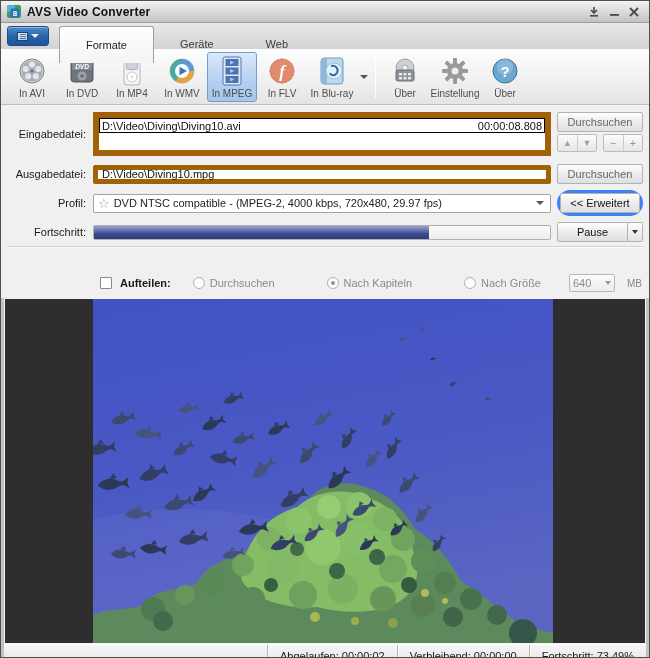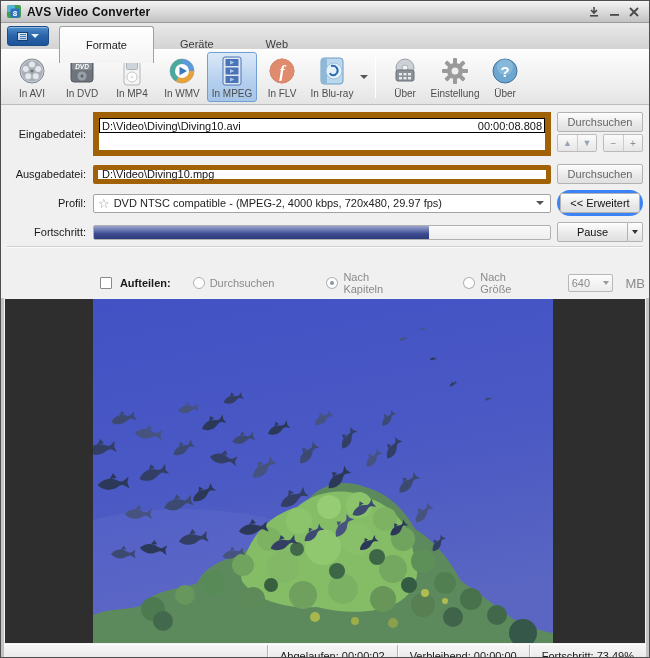--- a/index.html
+++ b/index.html
@@ -66,21 +66,21 @@
   .split-row { height:30px; display:flex; align-items:center; padding-left:95px; gap:8px;margin-top:20px; }
   .cb { width:12px; height:12px; background:#fff; border:1px solid #8a8a8a; border-radius:1px; }
   .cb-label { font-size:11px; font-weight:bold; color:#1a1a1a; margin-right:14px; }
   .ropt { display:flex; align-items:center; gap:5px; margin-right:44px; }
   .radio { width:12px; height:12px; border-radius:50%; background:#fdfdfd; border:1px solid #b0b0b0; position:relative; }
   .radio.checked::after { content:""; position:absolute; left:3px; top:3px; width:4px; height:4px; border-radius:50%; background:#8a97a6; }
   .ropt .rlabel { font-size:11px; color:#8a8a8a; }
   .size-combo { width:46px; height:18px; border:1px solid #b8b8b8; border-radius:2px; background:linear-gradient(#fcfcfc,#ececec); display:flex; align-items:center; font-size:11px; color:#8a8a8a; padding:0 3px; margin-left:-24px; }
   .size-combo .sval { flex:1; }
   .size-combo .scaret { width:0; height:0; border-left:3.5px solid transparent; border-right:3.5px solid transparent; border-top:4px solid #9a9a9a; }
-  .mb-label { font-size:13px; color:#8a8a8a; margin-left:4px; }
+  .mb-label { font-size:10px; color:#8a8a8a; margin-left:4px; }
 
   
   .video-panel { position:relative; height:346px; margin:0 3px; background:#2e2e2e; border:1px solid #f2f2f2; overflow:hidden; }
   .video-frame { position:absolute; left:88px; top:0; width:460px; height:344px; }
   .video-frame svg { display:block; }
 
   
   .statusbar { height:22px; margin:0 3px; background:linear-gradient(#f6f6f6,#e4e4e4); border-top:1px solid #fdfdfd; display:flex; justify-content:flex-end; align-items:stretch; font-size:11px; color:#1a1a1a; }
   .scell { display:flex; align-items:center; padding:0 12px; border-left:1px solid #b5b5b5; box-shadow:inset 1px 0 0 #fbfbfb; white-space:nowrap; }
 </style>

